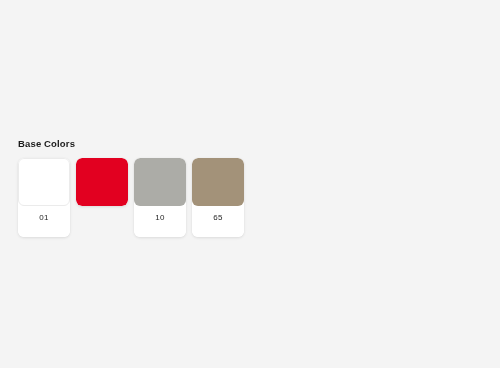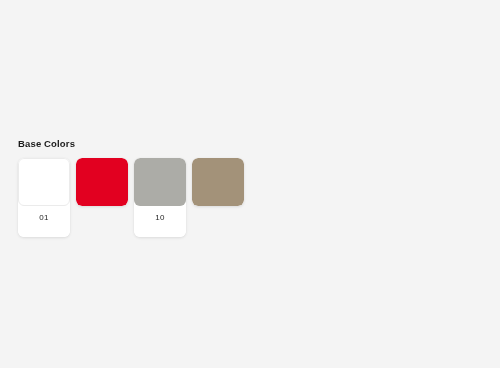--- a/index.html
+++ b/index.html
@@ -88,16 +88,17 @@
         </div>
         <div class="swatch-card">
           <div class="swatch-chip" style="background: rgb(226, 0, 32);"></div>
         </div>
         <div class="swatch-card">
           <div class="swatch-chip" style="background: rgb(172, 172, 167);"></div>
           <div class="swatch-label">10</div>
         </div>
         <div class="swatch-card">
           <div class="swatch-chip" style="background: rgb(163, 146, 121);"></div>
+          <div class="swatch-label">65</div>
         </div>
       </div>
   </div>
 </div>
 
 </body></html>

